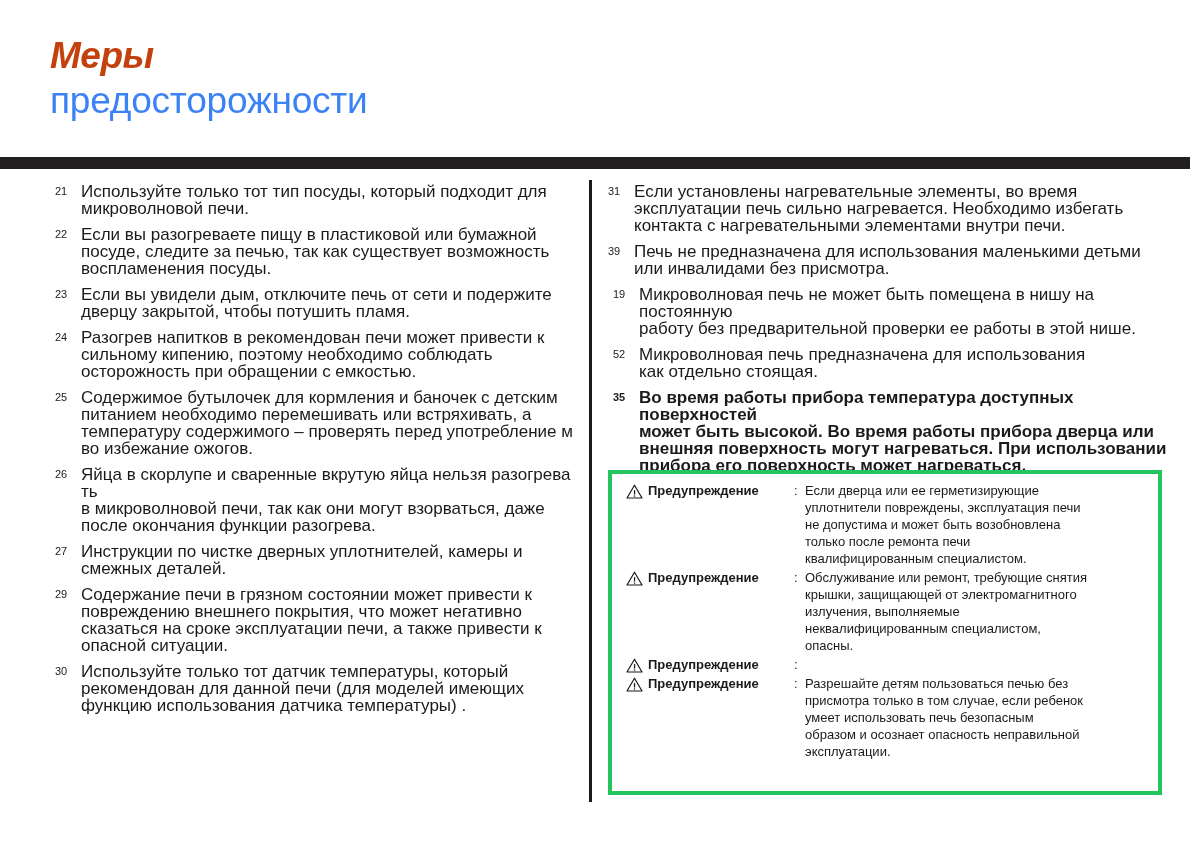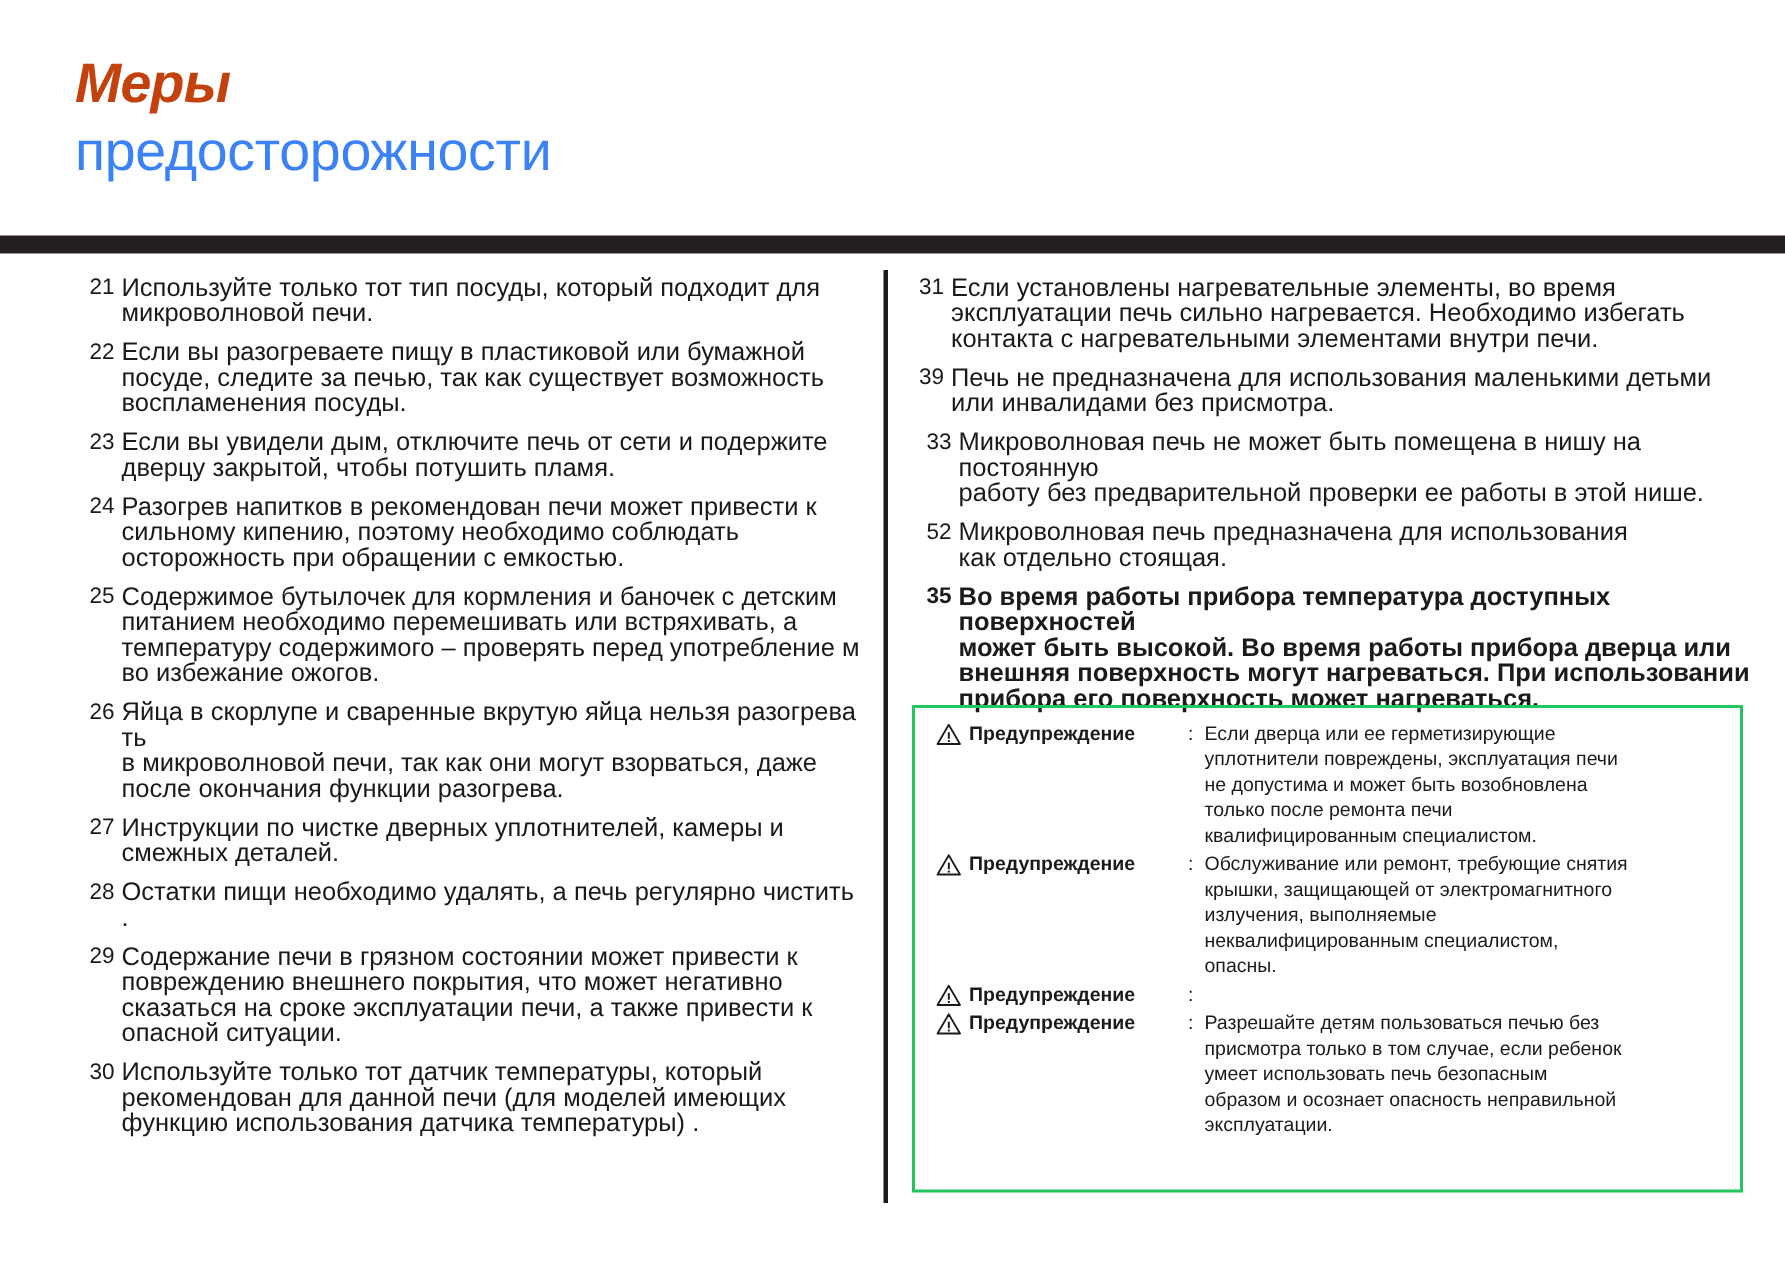--- a/index.html
+++ b/index.html
@@ -70,23 +70,23 @@
   .col-right { left: 608px; width: 562px; }
 
   .item {
     display: flex;
     align-items: flex-start;
     margin-bottom: 9px;
   }
   .item-num {
     flex: 0 0 auto;
     width: 26px;
-    font-size: 15px;
+    font-size: 11px;
     line-height: 17px;
-    text-align: center;
+    text-align: left;
     white-space: nowrap;
   }
   .item-text {
     flex: 1 1 auto;
     font-size: 17px;
     line-height: 17px;
     white-space: pre-line;
   }
   
   .item.indented { padding-left: 5px; }
@@ -95,21 +95,21 @@
     font-weight: 600;
   }
 
   
   .warning-box {
     position: absolute;
     left: 608px;
     top: 470px;
     width: 554px;
     height: 325px;
-    border: 2px solid #22c55e;
+    border: 4px solid #22c55e;
     box-sizing: border-box;
     padding: 8px 8px 8px 6px;
   }
   .warning-row {
     display: flex;
     align-items: flex-start;
     margin-bottom: 2px;
   }
   .warning-label {
     flex: 0 0 auto;
@@ -195,24 +195,20 @@
     <span class="item-text">Яйца в скорлупе и сваренные вкрутую яйца нельзя разогрева  ть
 в микроволновой печи, так как они могут взорваться, даже
 после окончания функции разогрева.</span>
   </div>
   <div class="item">
     <span class="item-num">27</span>
     <span class="item-text">Инструкции по чистке дверных уплотнителей, камеры и
 смежных деталей.</span>
   </div>
   <div class="item">
-    <span class="item-num">28</span>
-    <span class="item-text">Остатки пищи необходимо удалять, а печь регулярно чистить  .</span>
-  </div>
-  <div class="item">
     <span class="item-num">29</span>
     <span class="item-text">Содержание печи в грязном состоянии может привести к
 повреждению внешнего покрытия, что может негативно
 сказаться на сроке эксплуатации печи, а также привести к
 опасной ситуации.</span>
   </div>
   <div class="item">
     <span class="item-num">30</span>
     <span class="item-text">Используйте только тот датчик температуры, который
 рекомендован для данной печи (для моделей имеющих
@@ -226,21 +222,21 @@
     <span class="item-text">Если установлены нагревательные элементы, во время
 эксплуатации печь сильно нагревается. Необходимо избегать
 контакта с нагревательными элементами внутри печи.</span>
   </div>
   <div class="item">
     <span class="item-num">39</span>
     <span class="item-text">Печь не предназначена для использования маленькими детьми
 или инвалидами без присмотра.</span>
   </div>
   <div class="item indented">
-    <span class="item-num">33</span>
+    <span class="item-num">19</span>
     <span class="item-text">Микроволновая печь не может быть помещена в нишу на постоянную
 работу без предварительной проверки ее работы в этой нише.</span>
   </div>
   <div class="item indented">
     <span class="item-num">52</span>
     <span class="item-text">Микроволновая печь предназначена для использования
 как отдельно стоящая.</span>
   </div>
   <div class="item indented emphasis">
     <span class="item-num">35</span>

